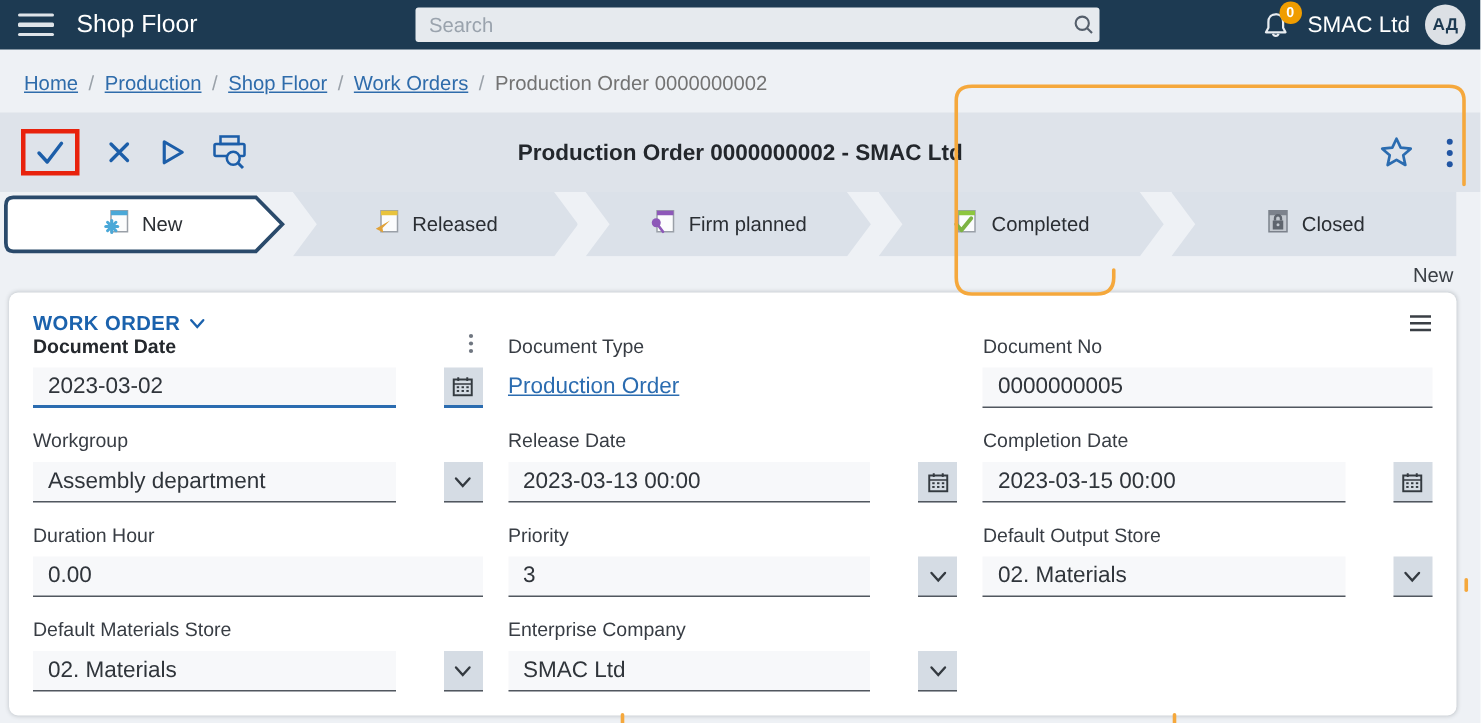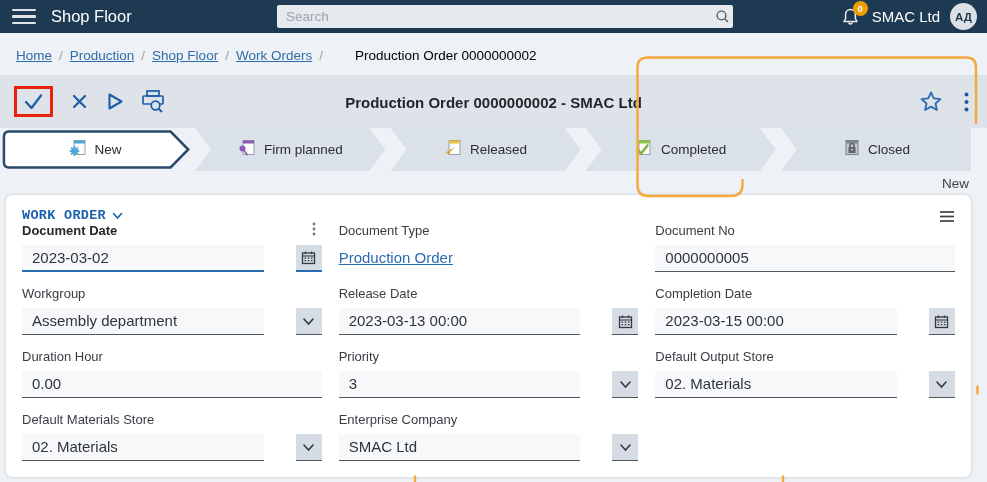--- a/index.html
+++ b/index.html
@@ -38,21 +38,21 @@
   }
   .company-name { color:#fff; font-size:15px; }
   .avatar {
     width:27px; height:27px; border-radius:50%; background:#dce0e5; color:#1d3a52;
     font-size:11.5px; font-weight:bold; display:flex; align-items:center; justify-content:center; cursor:pointer;
   }
   
   .breadcrumb { background:#eef1f5; padding:15px 16px 12px 16px; font-size:13.5px; display:flex; gap:7px; align-items:center; }
   .breadcrumb a { color:#2f6cab; text-decoration:underline; cursor:pointer; }
   .crumb-sep { color:#9aa1a9; }
-  .crumb-current { color:#000000;margin-left:25px; }
+  .crumb-current { color:#737373; }
   
   .toolbar { background:#dee3ea; height:53px; display:flex; align-items:center; padding:0 14px; position:relative; }
   .tb-left { display:flex; align-items:center; gap:15px; }
   .tb-btn { display:flex; align-items:center; justify-content:center; cursor:pointer; background:none; border:none; padding:0; }
   .red-box { border:3px solid #e8220d; padding:2px 5px; display:flex; align-items:center; margin-right:2px; }
   .tb-title {
     position:absolute; left:50%; top:50%; transform:translate(-50%,-50%);
     font-weight:bold; font-size:15px; color:#23272c; white-space:nowrap;
   }
   .tb-right { position:absolute; right:18px; display:flex; align-items:center; gap:22px; }
@@ -65,21 +65,21 @@
   }
   .step-last { clip-path:polygon(0% 0%, 100% 0%, 100% 100%, 0% 100%, 16px 50%); }
   .step-active-shape { position:absolute; inset:0; width:100%; height:100%; }
   .step .lbl, .step .step-ic { position:relative; z-index:2; }
   .status-line { height:24px; display:flex; align-items:center; justify-content:flex-end; padding-right:18px; font-size:13.5px; color:#3a3f45; background:#eef1f5; }
   
   .card {
     margin:0 16px 4px 6px; background:#fff; border-radius:6px;
     box-shadow:0 0 3px rgba(40,50,60,.25); padding:13px 16px 16px 16px;
   }
-  .card-head { display:flex; align-items:flex-end; justify-content:space-between;font-family:Liberation Mono, monospace; }
+  .card-head { display:flex; align-items:center; justify-content:space-between; }
   .section-title { color:#1b62ad; font-weight:bold; font-size:13.5px; letter-spacing:.3px; display:flex; align-items:center; gap:6px; cursor:pointer; }
   .grid-icon { cursor:pointer; display:flex; }
   .form-grid { display:grid; grid-template-columns:1fr 1fr 1fr; column-gap:17px; row-gap:14px; margin-top:0; }
   .cell { position:relative; }
   .cell .flabel { font-size:13px; color:#383d44; margin-bottom:7px; display:block; }
   .cell .flabel.bold { font-weight:bold; color:#24282d; }
   .control { display:flex; height:27px;gap:32px; }
   .value {
     flex:1; background:#f7f8fa; border-bottom:1px solid #51575f; padding:0 8px 0 10px;
     font-size:15px; color:#30353b; line-height:26px; white-space:nowrap; overflow:hidden; cursor:text;
@@ -202,37 +202,37 @@
         </g>
       </svg>
     </span>
     <span class="lbl">New</span>
   </div>
 
   <div class="step step-inactive">
     <span class="step-ic">
       <svg width="18" height="18" viewBox="0 0 18 18">
         <rect x="5" y="1.5" width="11" height="14" fill="#fbfcfd" stroke="#9aa0a8" stroke-width="1"></rect>
-        <rect x="5" y="1.5" width="11" height="3" fill="#8d58b8"></rect>
-        <circle cx="4.5" cy="9.5" r="3" fill="#8d58b8"></circle>
-        <line x1="6" y1="11.5" x2="9" y2="15.5" stroke="#8d58b8" stroke-width="1.8" stroke-linecap="round"></line>
-      </svg>
-    </span>
-    <span class="lbl">Firm planned</span>
+        <rect x="5" y="1.5" width="11" height="3" fill="#e8c33d"></rect>
+        <polygon points="1.5,13.5 11,8 6,13 6.5,16" fill="#e0a23a"></polygon>
+      </svg>
+    </span>
+    <span class="lbl">Released</span>
   </div>
 
   <div class="step step-inactive">
     <span class="step-ic">
       <svg width="18" height="18" viewBox="0 0 18 18">
         <rect x="5" y="1.5" width="11" height="14" fill="#fbfcfd" stroke="#9aa0a8" stroke-width="1"></rect>
-        <rect x="5" y="1.5" width="11" height="3" fill="#e8c33d"></rect>
-        <polygon points="1.5,13.5 11,8 6,13 6.5,16" fill="#e0a23a"></polygon>
-      </svg>
-    </span>
-    <span class="lbl">Released</span>
+        <rect x="5" y="1.5" width="11" height="3" fill="#8d58b8"></rect>
+        <circle cx="4.5" cy="9.5" r="3" fill="#8d58b8"></circle>
+        <line x1="6" y1="11.5" x2="9" y2="15.5" stroke="#8d58b8" stroke-width="1.8" stroke-linecap="round"></line>
+      </svg>
+    </span>
+    <span class="lbl">Firm planned</span>
   </div>
 
   <div class="step step-inactive">
     <span class="step-ic">
       <svg width="18" height="18" viewBox="0 0 18 18">
         <rect x="4" y="1.5" width="11" height="14" fill="#fbfcfd" stroke="#9aa0a8" stroke-width="1"></rect>
         <rect x="4" y="1.5" width="11" height="3" fill="#8dc63f"></rect>
         <path d="M2.5 10.5 L6 14.5 L12.5 6.5" fill="none" stroke="#7db343" stroke-width="2.6" stroke-linecap="round" stroke-linejoin="round"></path>
       </svg>
     </span>

